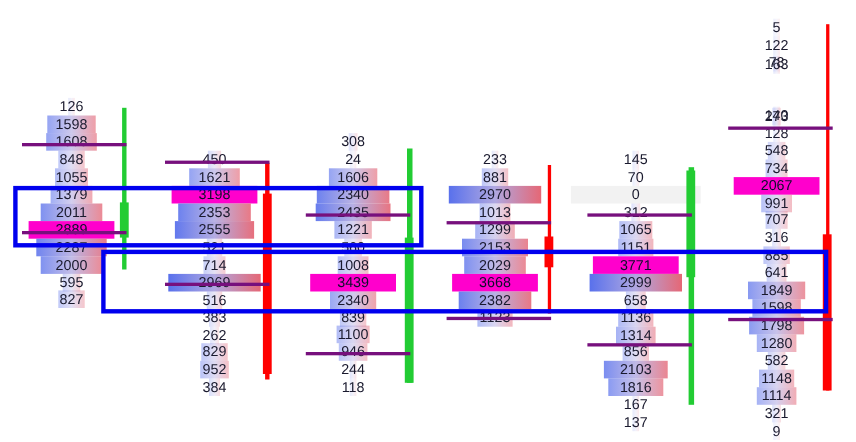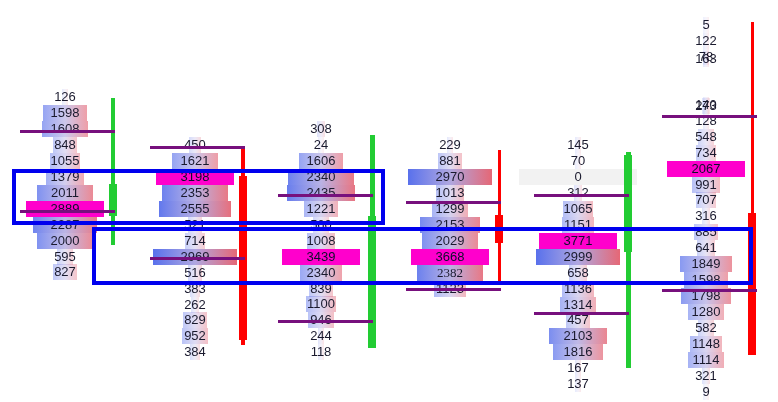--- a/index.html
+++ b/index.html
@@ -105,44 +105,44 @@
       <div class="cell" style="top: 232.65px;"><div class="bg" style="width: 28.224px; left: 44.888px; background: linear-gradient(to right, rgba(80, 105, 235, 0.416) 0%, rgba(150, 140, 215, 0.333) 50%, rgba(228, 95, 110, 0.416) 100%);"></div><span class="txt">1008</span></div>
       <div class="cell hl" style="top: 248.6px;"><div class="bg" style="width: 78px; left: 20px;"></div><span class="txt">3439</span></div>
       <div class="cell" style="top: 264.55px;"><div class="bg" style="width: 42.56px; left: 37.72px; background: linear-gradient(to right, rgba(80, 105, 235, 0.576) 0%, rgba(150, 140, 215, 0.46) 50%, rgba(228, 95, 110, 0.576) 100%);"></div><span class="txt">2340</span></div>
       <div class="cell" style="top: 280.5px;"><div class="bg" style="width: 23.492px; left: 47.254px; background: linear-gradient(to right, rgba(80, 105, 235, 0.36) 0%, rgba(150, 140, 215, 0.29) 50%, rgba(228, 95, 110, 0.36) 100%);"></div><span class="txt">839</span></div>
       <div class="cell" style="top: 296.45px;"><div class="bg" style="width: 30.8px; left: 43.6px; background: linear-gradient(to right, rgba(80, 105, 235, 0.443) 0%, rgba(150, 140, 215, 0.357) 50%, rgba(228, 95, 110, 0.443) 100%);"></div><span class="txt">1100</span></div>
       <div class="cell" style="top: 312.4px;"><div class="bg" style="width: 26.488px; left: 45.756px; background: linear-gradient(to right, rgba(80, 105, 235, 0.396) 0%, rgba(150, 140, 215, 0.318) 50%, rgba(228, 95, 110, 0.396) 100%);"></div><span class="txt">946</span></div>
       <div class="cell" style="top: 328.35px;"><div class="bg" style="width: 6.832px; left: 55.584px; background: linear-gradient(to right, rgba(80, 105, 235, 0.176) 0%, rgba(150, 140, 215, 0.14) 50%, rgba(228, 95, 110, 0.176) 100%);"></div><span class="txt">244</span></div>
       <div class="cell" style="top: 344.3px;"><div class="bg" style="width: 6px; left: 56px; background: linear-gradient(to right, rgba(80, 105, 235, 0.137) 0%, rgba(150, 140, 215, 0.11) 50%, rgba(228, 95, 110, 0.137) 100%);"></div><span class="txt">118</span></div>
     </div>
     <div class="col" style="left: 391px;">
-      <div class="cell" style="top: 137px;"><div class="bg" style="width: 6px; left: 56px; background: linear-gradient(to right, rgba(80, 105, 235, 0.153) 0%, rgba(150, 140, 215, 0.12) 50%, rgba(228, 95, 110, 0.153) 100%);"></div><span class="txt">229</span></div>
+      <div class="cell" style="top: 137px;"><div class="bg" style="width: 6px; left: 56px; background: linear-gradient(to right, rgba(80, 105, 235, 0.153) 0%, rgba(150, 140, 215, 0.12) 50%, rgba(228, 95, 110, 0.153) 100%);"></div><span class="txt">233</span></div>
       <div class="cell" style="top: 152.95px;"><div class="bg" style="width: 24.668px; left: 46.666px; background: linear-gradient(to right, rgba(80, 105, 235, 0.376) 0%, rgba(150, 140, 215, 0.3) 50%, rgba(228, 95, 110, 0.376) 100%);"></div><span class="txt">881</span></div>
       <div class="cell" style="top: 168.9px;"><div class="bg" style="width: 83.16px; left: 17.42px; background: linear-gradient(to right, rgba(80, 105, 235, 0.95) 0%, rgba(150, 140, 215, 0.76) 50%, rgba(228, 95, 110, 0.95) 100%);"></div><span class="txt">2970</span></div>
       <div class="cell" style="top: 184.85px;"><div class="bg" style="width: 28.364px; left: 44.818px; background: linear-gradient(to right, rgba(80, 105, 235, 0.416) 0%, rgba(150, 140, 215, 0.333) 50%, rgba(228, 95, 110, 0.416) 100%);"></div><span class="txt">1013</span></div>
       <div class="cell" style="top: 200.8px;"><div class="bg" style="width: 36.372px; left: 40.814px; background: linear-gradient(to right, rgba(80, 105, 235, 0.506) 0%, rgba(150, 140, 215, 0.404) 50%, rgba(228, 95, 110, 0.506) 100%);"></div><span class="txt">1299</span></div>
       <div class="cell" style="top: 216.75px;"><div class="bg" style="width: 60.284px; left: 28.858px; background: linear-gradient(to right, rgba(80, 105, 235, 0.773) 0%, rgba(150, 140, 215, 0.62) 50%, rgba(228, 95, 110, 0.773) 100%);"></div><span class="txt">2153</span></div>
       <div class="cell" style="top: 232.7px;"><div class="bg" style="width: 56.812px; left: 30.594px; background: linear-gradient(to right, rgba(80, 105, 235, 0.733) 0%, rgba(150, 140, 215, 0.59) 50%, rgba(228, 95, 110, 0.733) 100%);"></div><span class="txt">2029</span></div>
       <div class="cell hl" style="top: 248.65px;"><div class="bg" style="width: 78px; left: 20px;"></div><span class="txt">3668</span></div>
-      <div class="cell" style="top: 264.6px; font-family: Liberation Serif, serif;"><div class="bg" style="width: 66.696px; left: 25.652px; background: linear-gradient(to right, rgba(80, 105, 235, 0.843) 0%, rgba(150, 140, 215, 0.675) 50%, rgba(228, 95, 110, 0.843) 100%);"></div><span class="txt">2382</span></div>
+      <div class="cell" style="top: 264.6px;"><div class="bg" style="width: 66.696px; left: 25.652px; background: linear-gradient(to right, rgba(80, 105, 235, 0.843) 0%, rgba(150, 140, 215, 0.675) 50%, rgba(228, 95, 110, 0.843) 100%);"></div><span class="txt">2382</span></div>
       <div class="cell" style="top: 280.55px;"><div class="bg" style="width: 31.444px; left: 43.278px; background: linear-gradient(to right, rgba(80, 105, 235, 0.45) 0%, rgba(150, 140, 215, 0.36) 50%, rgba(228, 95, 110, 0.45) 100%);"></div><span class="txt">1123</span></div>
     </div>
     <div class="col" style="left: 519px;">
       <div class="cell" style="top: 137px;"><div class="bg" style="width: 6px; left: 56px; background: linear-gradient(to right, rgba(80, 105, 235, 0.145) 0%, rgba(150, 140, 215, 0.118) 50%, rgba(228, 95, 110, 0.145) 100%);"></div><span class="txt">145</span></div>
       <div class="cell" style="top: 152.95px;"><div class="bg" style="width: 6px; left: 56px; background: linear-gradient(to right, rgba(80, 105, 235, 0.12) 0%, rgba(150, 140, 215, 0.098) 50%, rgba(228, 95, 110, 0.12) 100%);"></div><span class="txt">70</span></div>
       <div class="cell zero" style="top: 168.9px;"><div class="bg"></div><span class="txt">0</span></div>
       <div class="cell" style="top: 184.85px;"><div class="bg" style="width: 8.736px; left: 54.632px; background: linear-gradient(to right, rgba(80, 105, 235, 0.196) 0%, rgba(150, 140, 215, 0.157) 50%, rgba(228, 95, 110, 0.196) 100%);"></div><span class="txt">312</span></div>
       <div class="cell" style="top: 200.8px;"><div class="bg" style="width: 29.82px; left: 44.09px; background: linear-gradient(to right, rgba(80, 105, 235, 0.43) 0%, rgba(150, 140, 215, 0.345) 50%, rgba(228, 95, 110, 0.43) 100%);"></div><span class="txt">1065</span></div>
       <div class="cell" style="top: 216.75px;"><div class="bg" style="width: 32.228px; left: 42.886px; background: linear-gradient(to right, rgba(80, 105, 235, 0.46) 0%, rgba(150, 140, 215, 0.37) 50%, rgba(228, 95, 110, 0.46) 100%);"></div><span class="txt">1151</span></div>
       <div class="cell hl" style="top: 232.7px;"><div class="bg" style="width: 78px; left: 20px;"></div><span class="txt">3771</span></div>
       <div class="cell" style="top: 248.65px;"><div class="bg" style="width: 83.972px; left: 17.014px; background: linear-gradient(to right, rgba(80, 105, 235, 0.95) 0%, rgba(150, 140, 215, 0.76) 50%, rgba(228, 95, 110, 0.95) 100%);"></div><span class="txt">2999</span></div>
       <div class="cell" style="top: 264.6px;"><div class="bg" style="width: 18.424px; left: 49.788px; background: linear-gradient(to right, rgba(80, 105, 235, 0.306) 0%, rgba(150, 140, 215, 0.243) 50%, rgba(228, 95, 110, 0.306) 100%);"></div><span class="txt">658</span></div>
       <div class="cell" style="top: 280.55px;"><div class="bg" style="width: 31.808px; left: 43.096px; background: linear-gradient(to right, rgba(80, 105, 235, 0.455) 0%, rgba(150, 140, 215, 0.365) 50%, rgba(228, 95, 110, 0.455) 100%);"></div><span class="txt">1136</span></div>
       <div class="cell" style="top: 296.5px;"><div class="bg" style="width: 36.792px; left: 40.604px; background: linear-gradient(to right, rgba(80, 105, 235, 0.51) 0%, rgba(150, 140, 215, 0.408) 50%, rgba(228, 95, 110, 0.51) 100%);"></div><span class="txt">1314</span></div>
-      <div class="cell" style="top: 312.45px;"><div class="bg" style="width: 23.968px; left: 47.016px; background: linear-gradient(to right, rgba(80, 105, 235, 0.37) 0%, rgba(150, 140, 215, 0.294) 50%, rgba(228, 95, 110, 0.37) 100%);"></div><span class="txt">457</span></div>
+      <div class="cell" style="top: 312.45px;"><div class="bg" style="width: 23.968px; left: 47.016px; background: linear-gradient(to right, rgba(80, 105, 235, 0.37) 0%, rgba(150, 140, 215, 0.294) 50%, rgba(228, 95, 110, 0.37) 100%);"></div><span class="txt">856</span></div>
       <div class="cell" style="top: 328.4px;"><div class="bg" style="width: 58.884px; left: 29.558px; background: linear-gradient(to right, rgba(80, 105, 235, 0.757) 0%, rgba(150, 140, 215, 0.608) 50%, rgba(228, 95, 110, 0.757) 100%);"></div><span class="txt">2103</span></div>
       <div class="cell" style="top: 344.35px;"><div class="bg" style="width: 50.848px; left: 33.576px; background: linear-gradient(to right, rgba(80, 105, 235, 0.667) 0%, rgba(150, 140, 215, 0.533) 50%, rgba(228, 95, 110, 0.667) 100%);"></div><span class="txt">1816</span></div>
       <div class="cell" style="top: 360.3px;"><div class="bg" style="width: 6px; left: 56px; background: linear-gradient(to right, rgba(80, 105, 235, 0.153) 0%, rgba(150, 140, 215, 0.12) 50%, rgba(228, 95, 110, 0.153) 100%);"></div><span class="txt">167</span></div>
       <div class="cell" style="top: 376.25px;"><div class="bg" style="width: 6px; left: 56px; background: linear-gradient(to right, rgba(80, 105, 235, 0.14) 0%, rgba(150, 140, 215, 0.114) 50%, rgba(228, 95, 110, 0.14) 100%);"></div><span class="txt">137</span></div>
     </div>
     <div class="col" style="left: 647px;">
       <div class="cell" style="top: 17px;"><div class="bg" style="width: 6px; left: 56px; background: linear-gradient(to right, rgba(80, 105, 235, 0.1) 0%, rgba(150, 140, 215, 0.082) 50%, rgba(228, 95, 110, 0.1) 100%);"></div><span class="txt">5</span></div>
       <div class="cell" style="top: 32.95px;"><div class="bg" style="width: 6px; left: 56px; background: linear-gradient(to right, rgba(80, 105, 235, 0.137) 0%, rgba(150, 140, 215, 0.11) 50%, rgba(228, 95, 110, 0.137) 100%);"></div><span class="txt">122</span></div>
       <div class="cell" style="top: 48.9px;"><div class="bg" style="width: 6px; left: 56px; background: linear-gradient(to right, rgba(80, 105, 235, 0.125) 0%, rgba(150, 140, 215, 0.1) 50%, rgba(228, 95, 110, 0.125) 100%);"></div><span class="txt">78</span></div>
       <div class="cell" style="top: 51px;"><div class="bg" style="width: 6px; left: 56px; background: linear-gradient(to right, rgba(80, 105, 235, 0.153) 0%, rgba(150, 140, 215, 0.12) 50%, rgba(228, 95, 110, 0.153) 100%);"></div><span class="txt">163</span></div>

